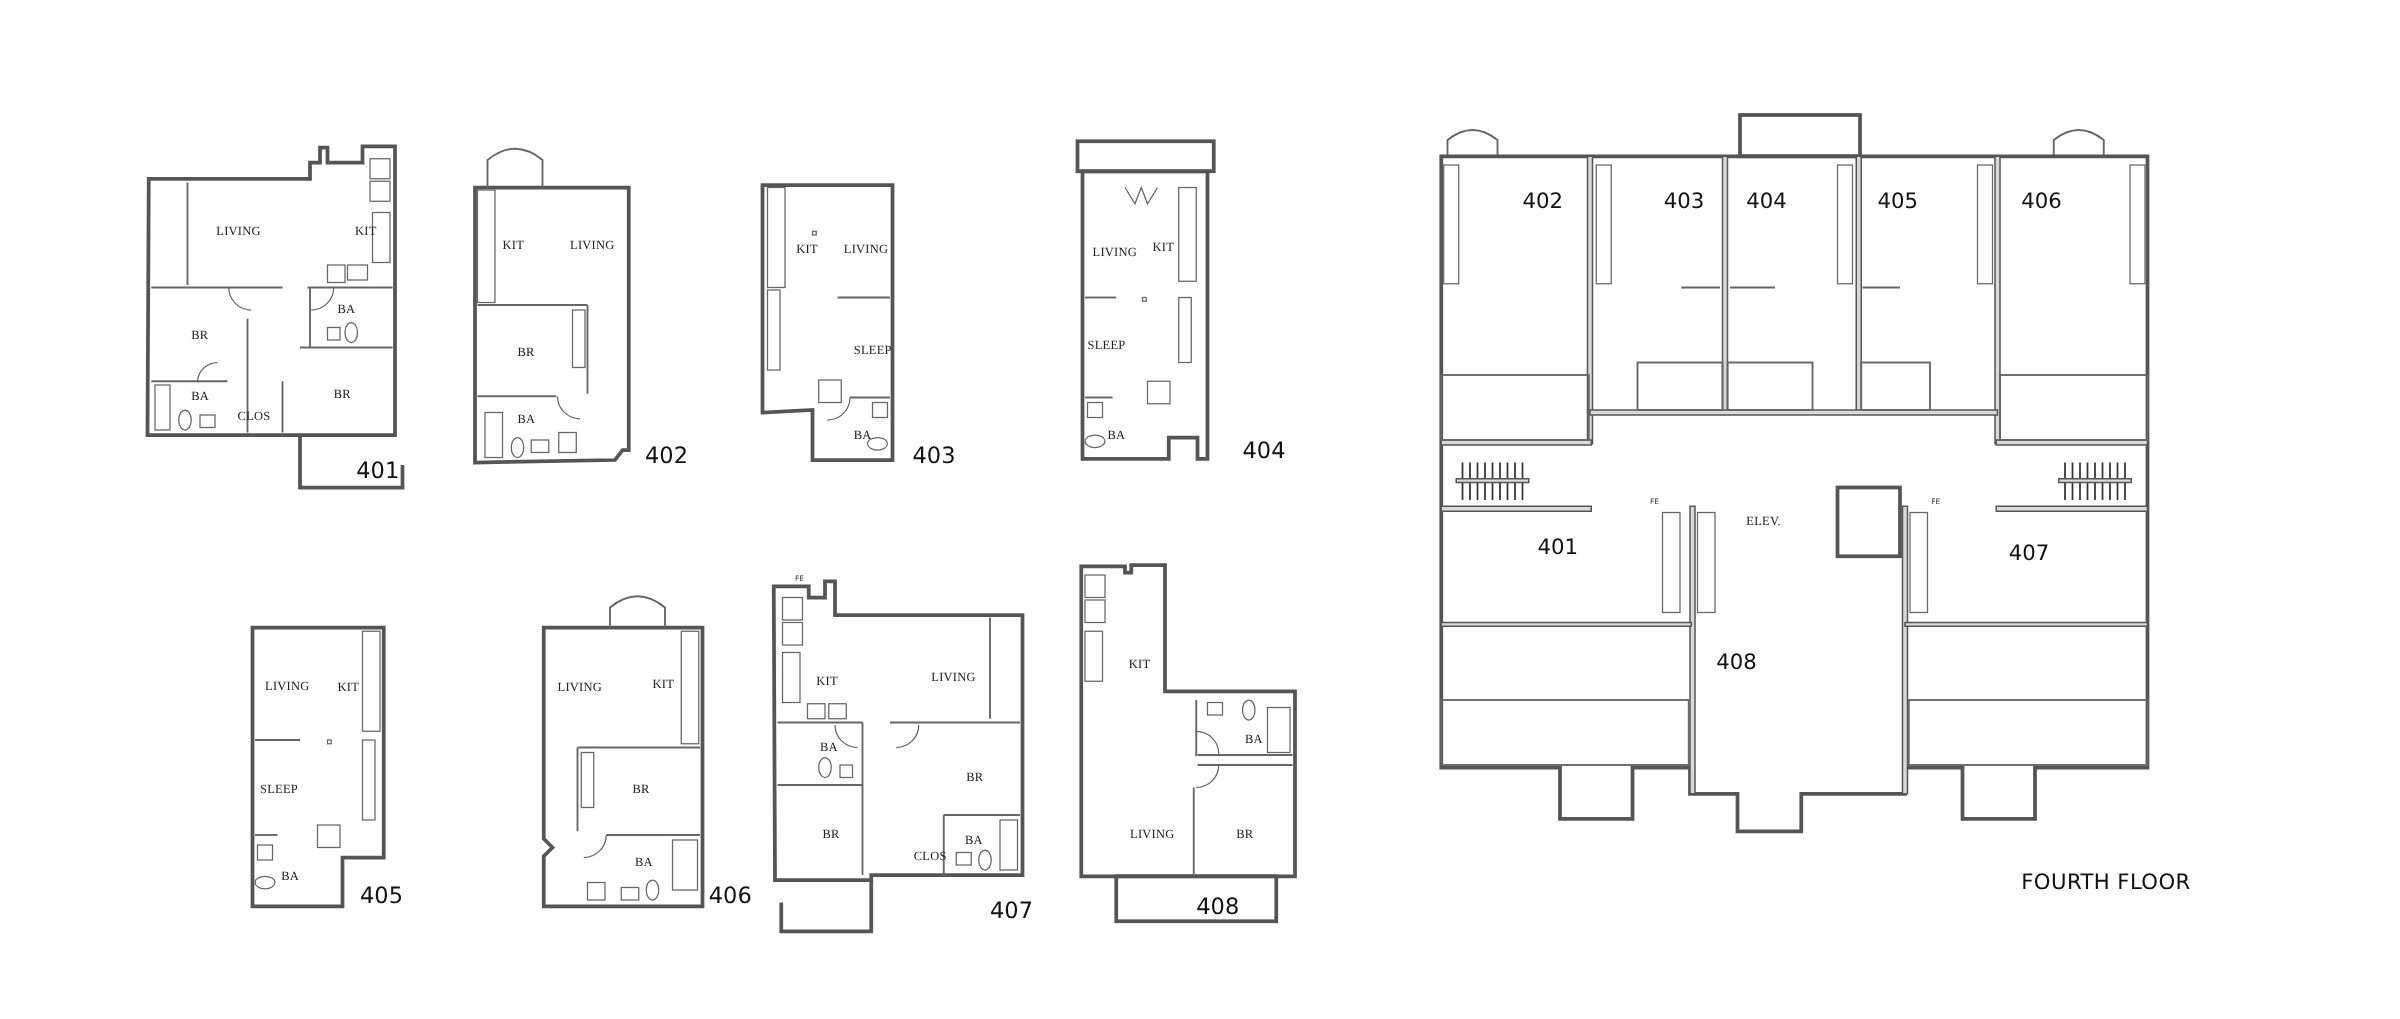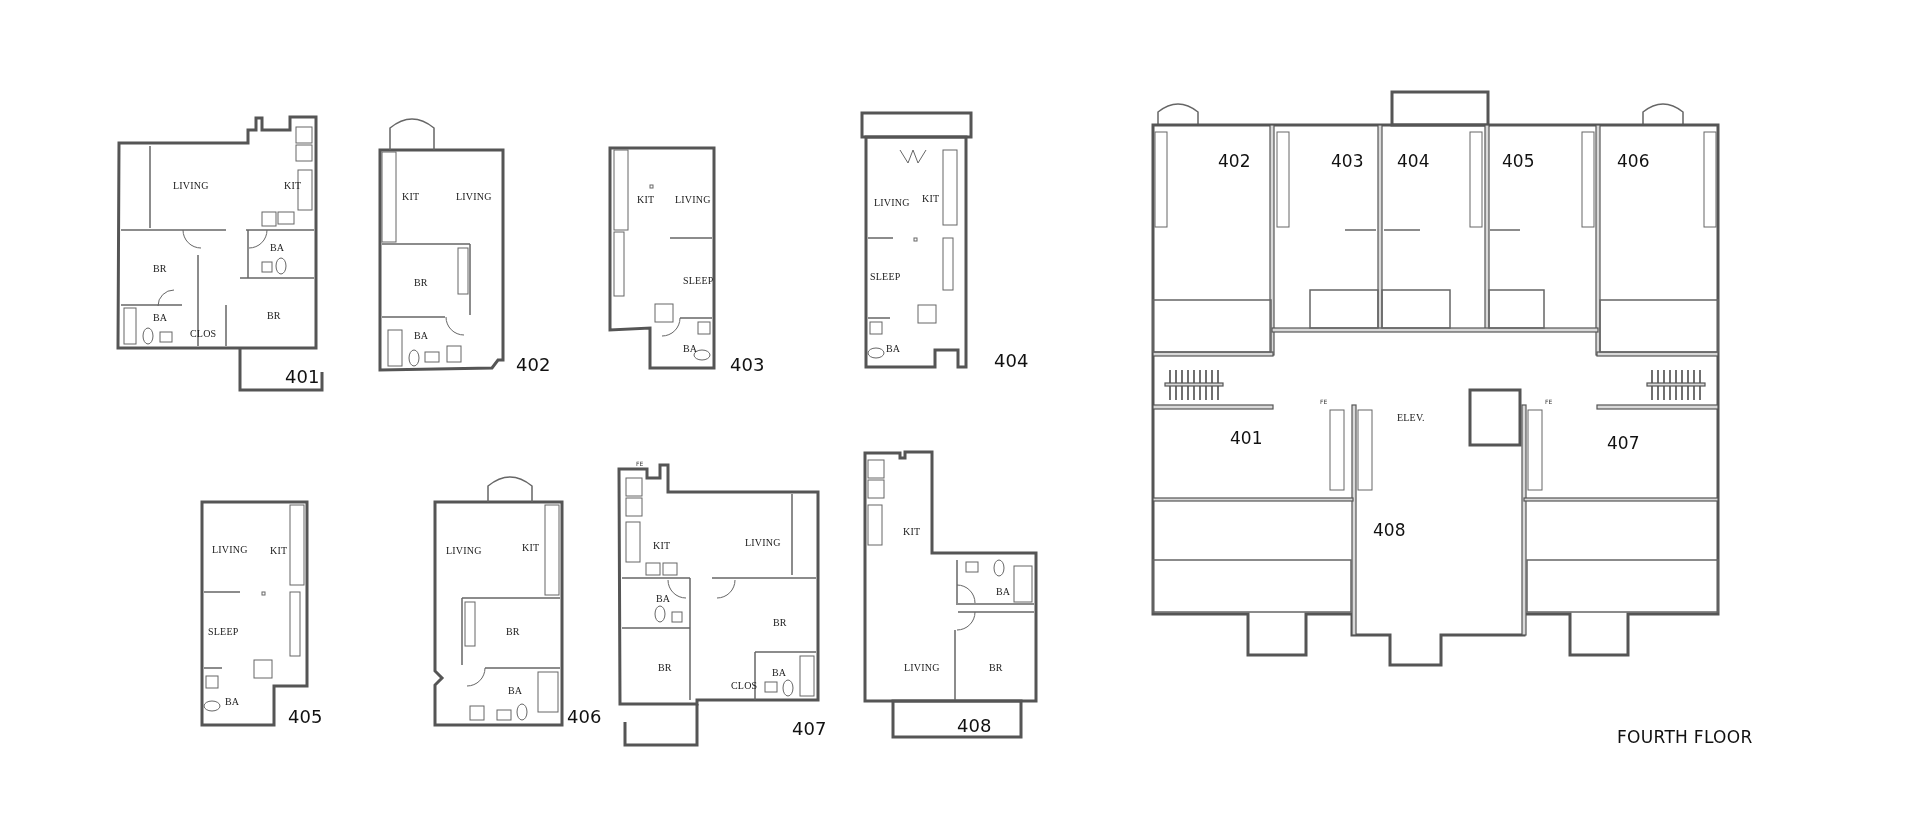--- a/index.html
+++ b/index.html
@@ -298,13 +298,13 @@
 <span class="plan-unit-label" style="left:1397px;top:151px">404</span>
 <span class="plan-unit-label" style="left:1502px;top:151px">405</span>
 <span class="plan-unit-label" style="left:1617px;top:151px">406</span>
 <span class="plan-unit-label" style="left:1230px;top:428px">401</span>
 <span class="plan-unit-label" style="left:1607px;top:433px">407</span>
 <span class="plan-unit-label" style="left:1373px;top:520px">408</span>
 <span class="room-label" style="left:1397px;top:412px">ELEV.</span>
 <span class="tiny" style="left:1320px;top:398px">FE</span>
 <span class="tiny" style="left:1545px;top:398px">FE</span>
 
-<span class="floor-title" style="left:1617px;top:727px">FOURTH FLOOR</span>
+<span class="floor-title" style="left:1617px;top:696px">FOURTH FLOOR</span>
 
 </body></html>

